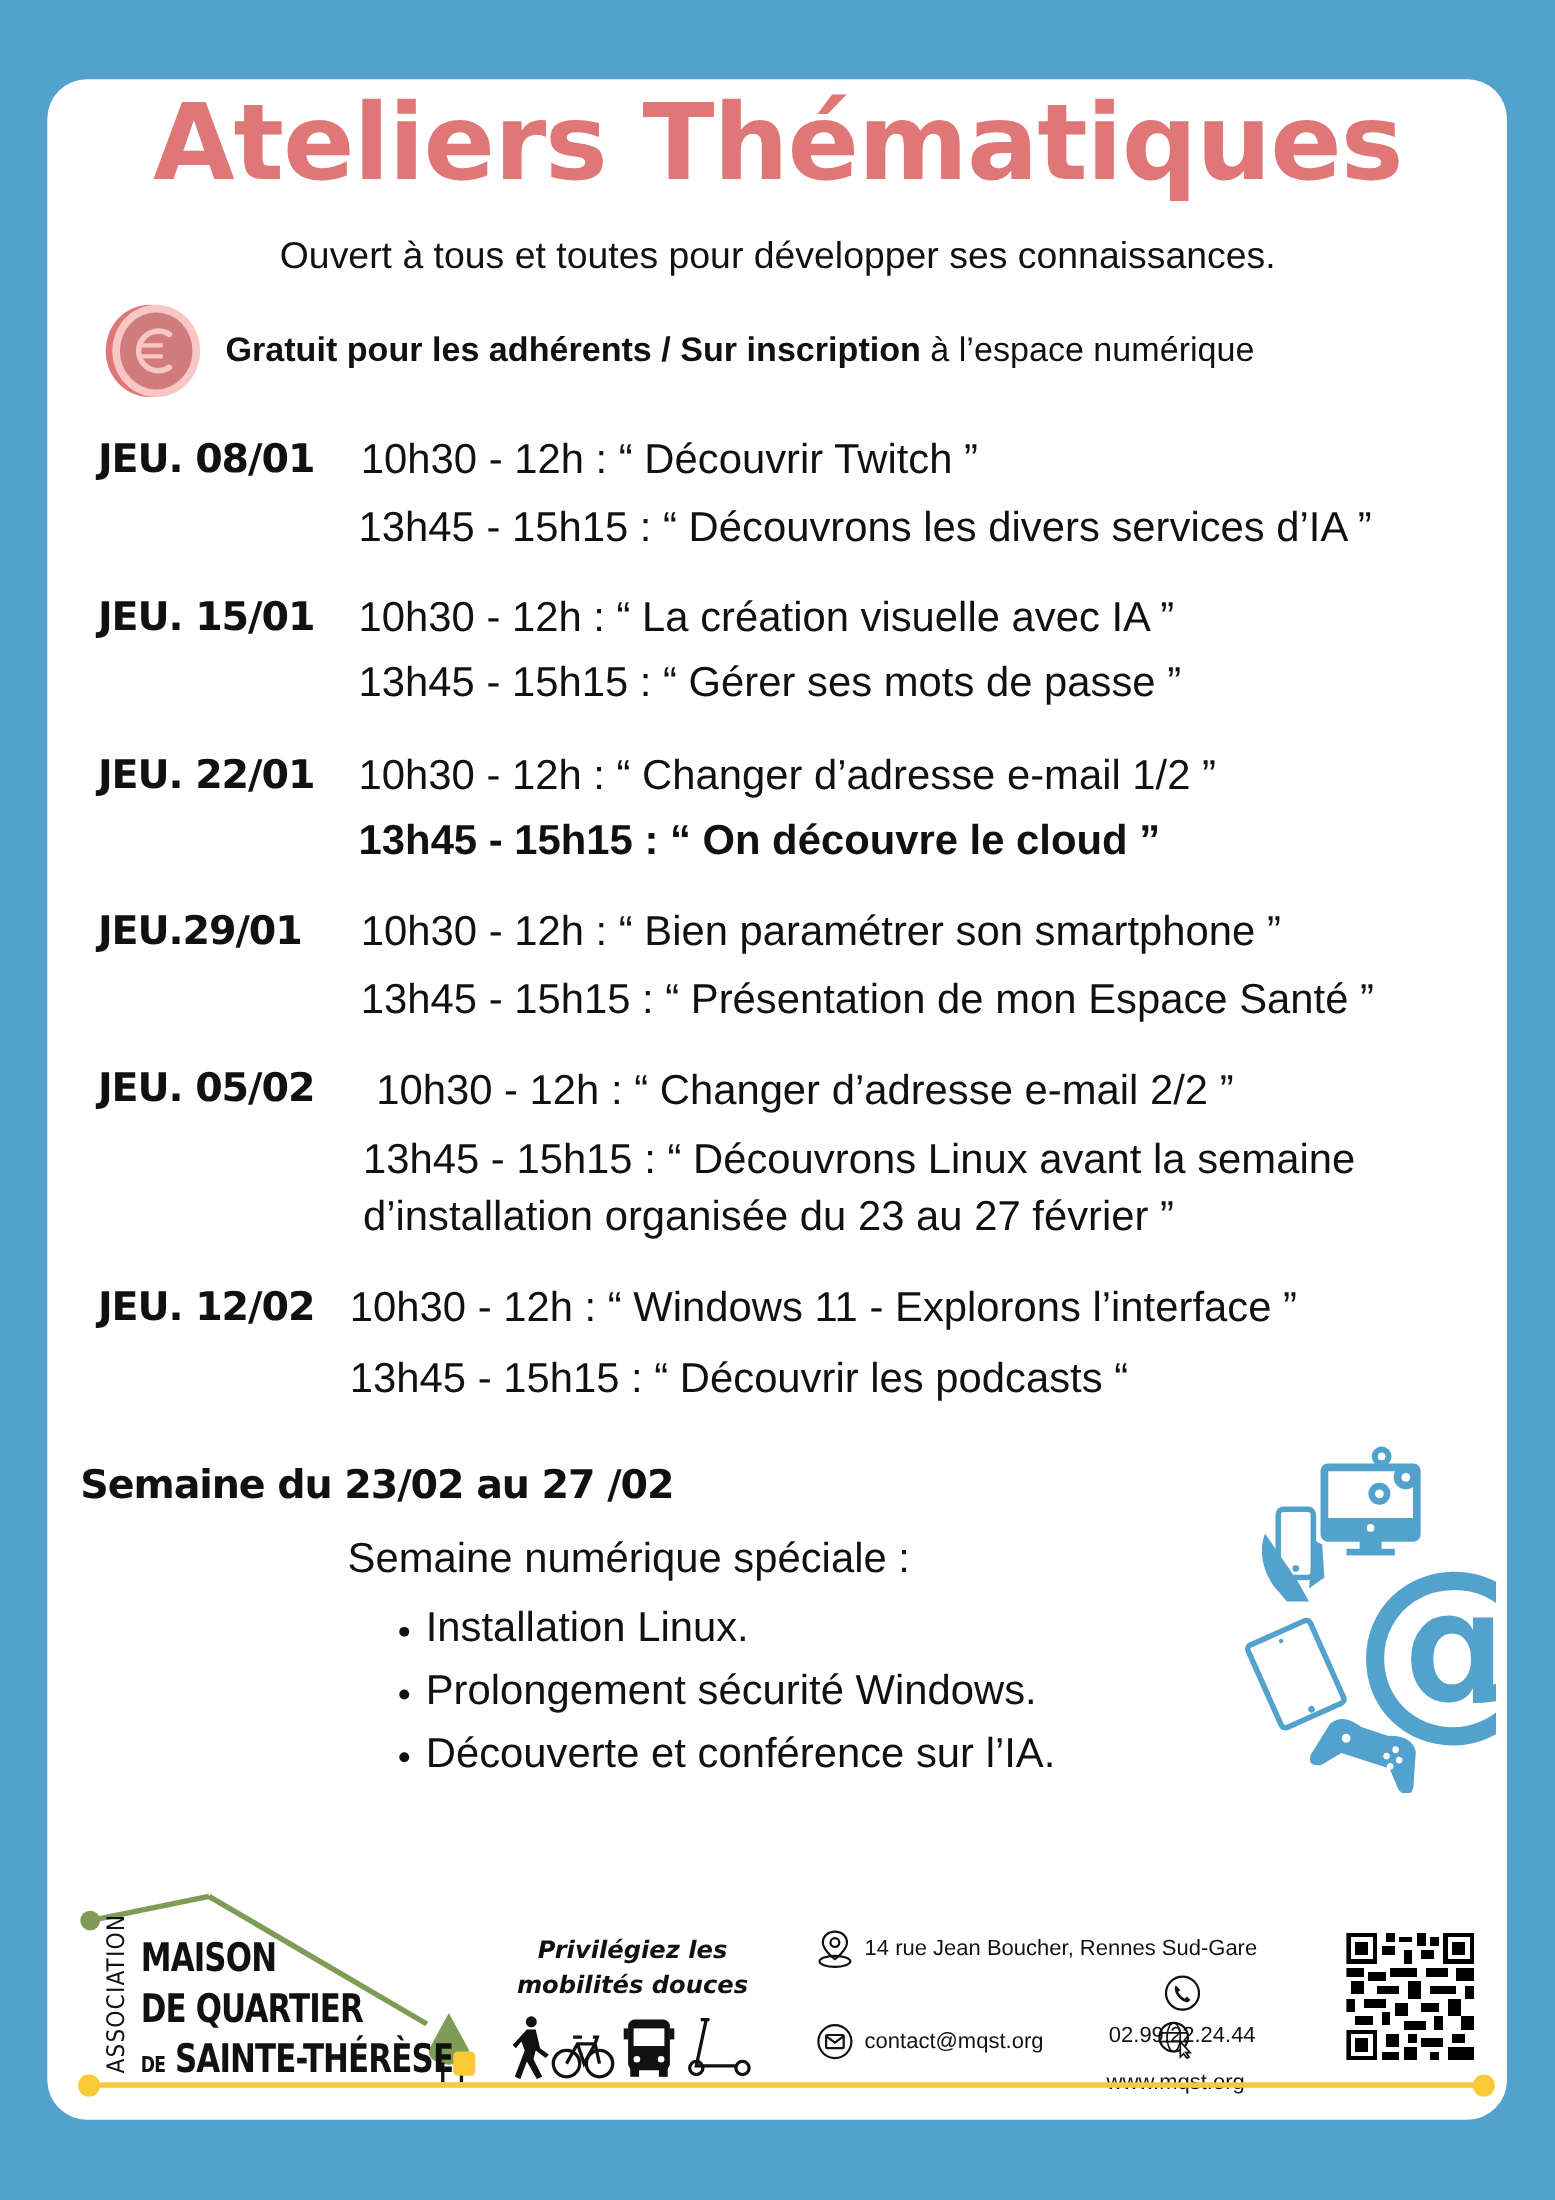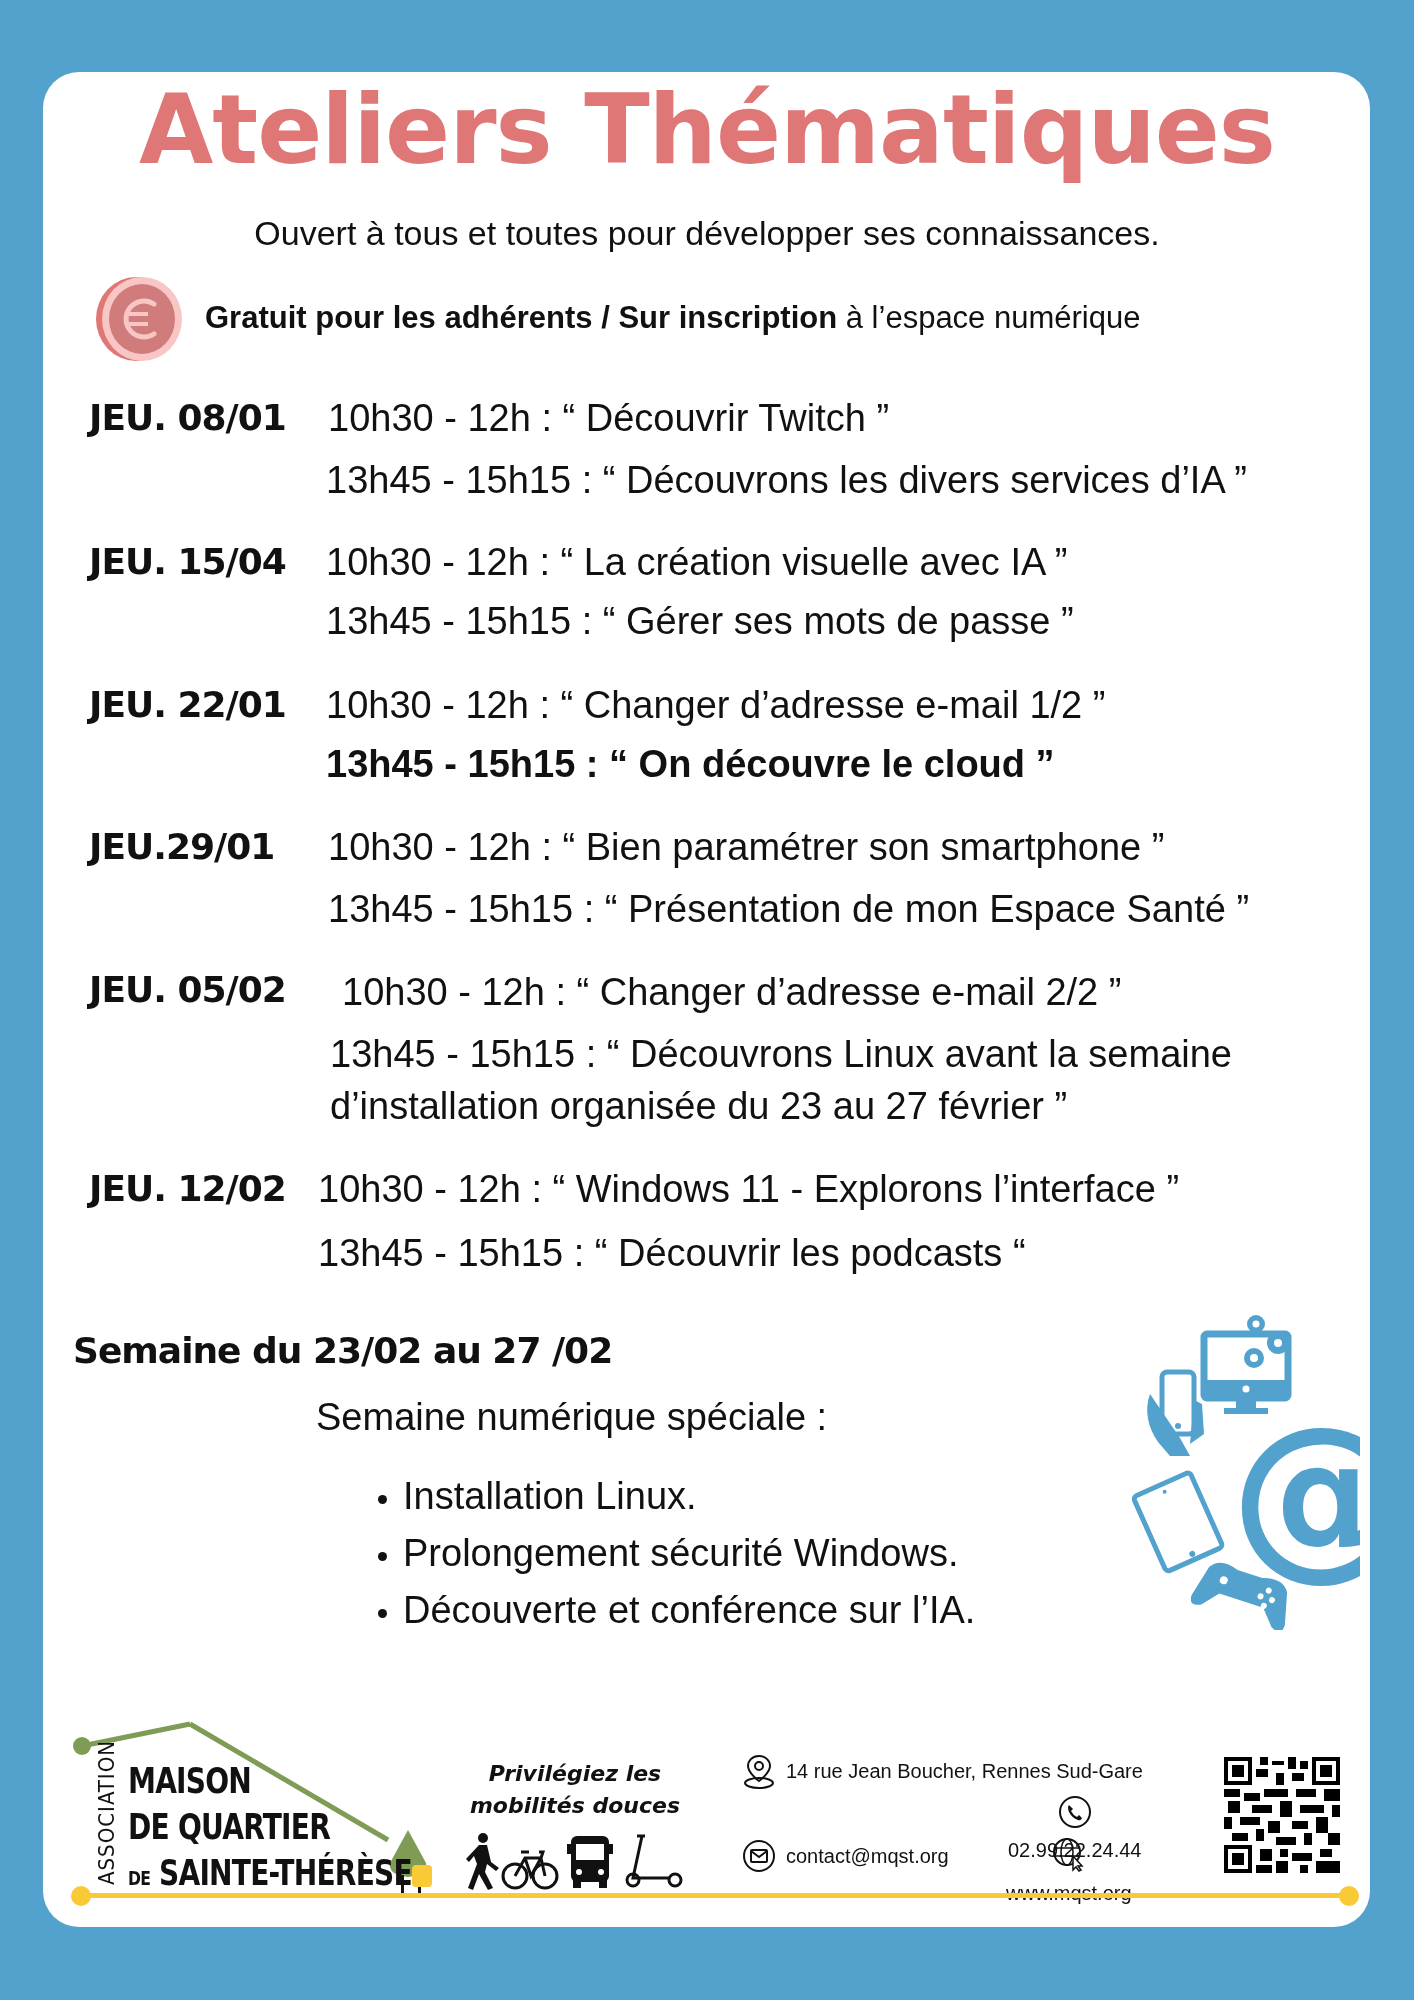--- a/index.html
+++ b/index.html
@@ -62,21 +62,21 @@
     font-family: "DejaVu Sans", sans-serif;
     font-weight: bold; font-size: 36px;
     letter-spacing: -1px;
   }
   .week-intro {
     position: absolute; left: 316px; top: 1396px;
     font-size: 38px;
   }
   .week-list {
     position: absolute; left: 345px; top: 1452px;
-    margin: 16px; padding: 0 0 0 42px;
+    margin: 0; padding: 0 0 0 42px;
     font-size: 38px;
   }
   .week-list li { height: 57px; line-height: 57px; }
   .week-list li::marker { font-size: 30px; }
 
   .digital-art { position: absolute; left: 1120px; top: 1310px; width: 240px; height: 320px; }
 
   
   .footer-line {
     position: absolute; left: 80px; top: 1893px;
@@ -134,21 +134,21 @@
   <path d="M60 28 A18 18 0 1 0 60 58" fill="none" stroke="#F8C6C4" stroke-width="5" stroke-linecap="round"></path>
   <line x1="34" y1="38" x2="54" y2="38" stroke="#F8C6C4" stroke-width="4"></line>
   <line x1="34" y1="48" x2="54" y2="48" stroke="#F8C6C4" stroke-width="4"></line>
 </svg>
 <div class="pricing"><b>Gratuit pour les adhérents / Sur inscription</b><span> à l’espace numérique</span></div>
 
 <div class="day" style="left:73px;top:397px;">JEU. 08/01</div>
 <div class="line" style="left:328px;top:397px;">10h30 - 12h : “ Découvrir Twitch ”</div>
 <div class="line" style="left:326px;top:459px;">13h45 - 15h15 : “ Découvrons les divers services d’IA ”</div>
 
-<div class="day" style="left:73px;top:541px;">JEU. 15/04</div>
+<div class="day" style="left:73px;top:541px;">JEU. 15/01</div>
 <div class="line" style="left:326px;top:541px;">10h30 - 12h : “ La création visuelle avec IA ”</div>
 <div class="line" style="left:326px;top:600px;">13h45 - 15h15 : “ Gérer ses mots de passe ”</div>
 
 <div class="day" style="left:73px;top:684px;">JEU. 22/01</div>
 <div class="line" style="left:326px;top:684px;">10h30 - 12h : “ Changer d’adresse e-mail 1/2 ”</div>
 <div class="line" style="left:326px;top:743px;font-weight:bold;">13h45 - 15h15 : “ On découvre le cloud ”</div>
 
 <div class="day" style="left:73px;top:826px;">JEU.29/01</div>
 <div class="line" style="left:328px;top:826px;">10h30 - 12h : “ Bien paramétrer son smartphone ”</div>
 <div class="line" style="left:328px;top:888px;">13h45 - 15h15 : “ Présentation de mon Espace Santé ”</div>

